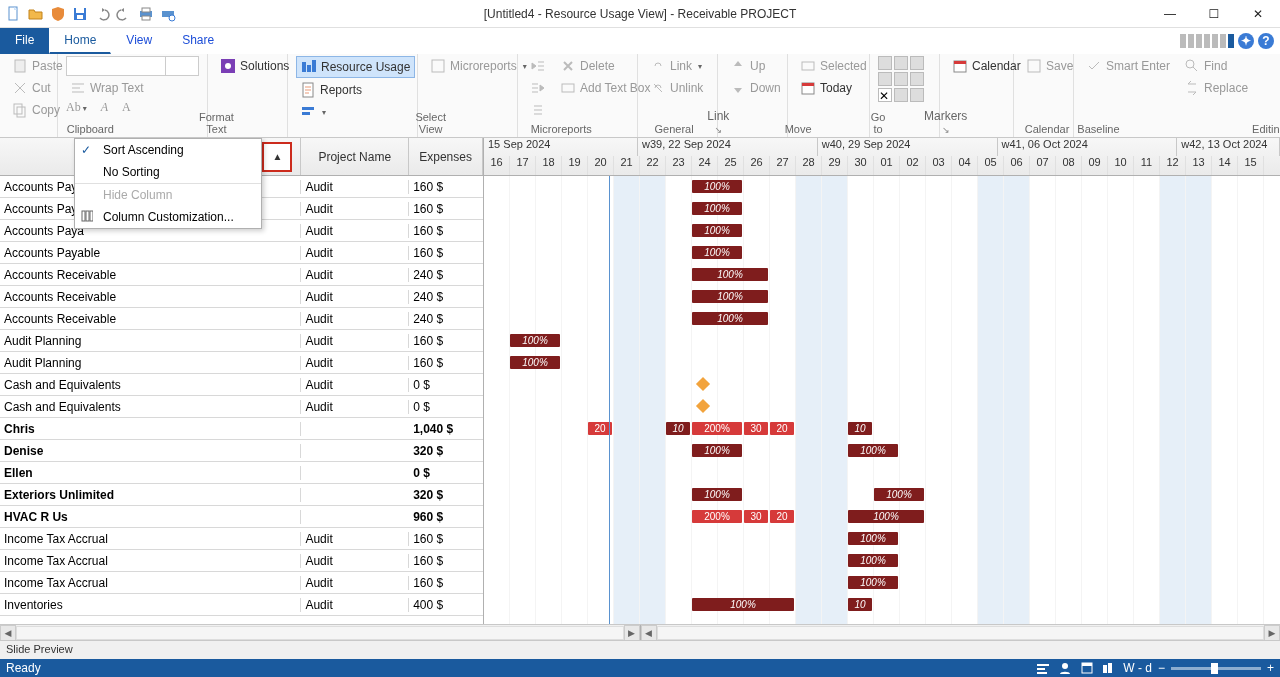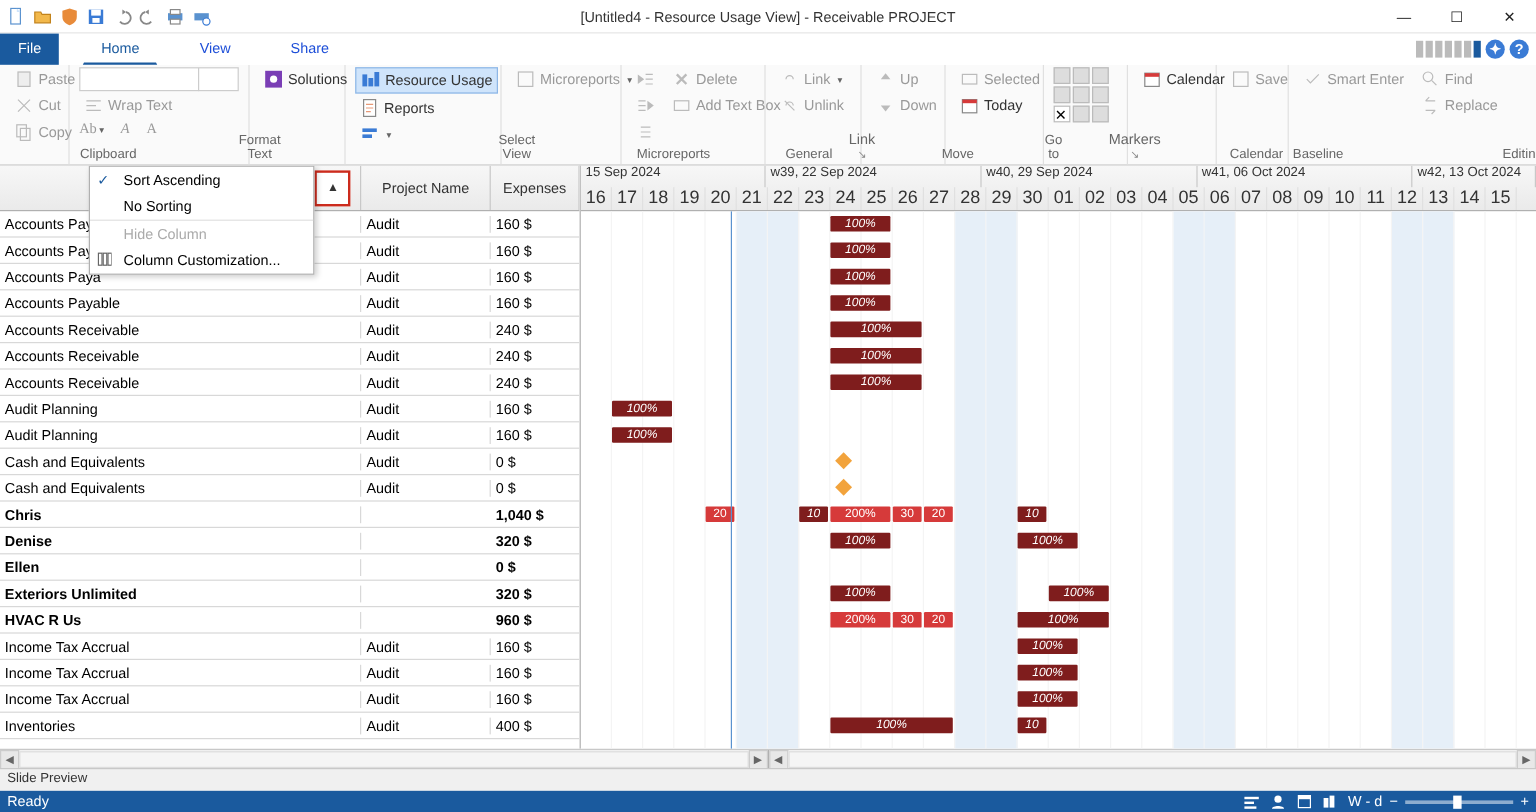--- a/index.html
+++ b/index.html
@@ -7,21 +7,21 @@
 
 
 .titlebar { height: 28px; display: flex; align-items: center; background: #fff; border-bottom: 1px solid #e0e0e0; position: relative; }
 .qat { display: flex; gap: 6px; padding-left: 6px; align-items: center; }
 .qat svg, .qat .glyph { width: 16px; height: 16px; }
 .title-text { position: absolute; left: 50%; transform: translateX(-50%); color: #333; }
 .win-controls { margin-left: auto; display: flex; }
 .win-btn { width: 44px; height: 28px; display: flex; align-items: center; justify-content: center; color: #222; }
 
 
-.tabs { height: 26px; display: flex; align-items: stretch; background: #fff; position: relative; gap: 20px; }
+.tabs { height: 26px; display: flex; align-items: stretch; background: #fff; position: relative; }
 .tab { padding: 4px 14px; color: #1d4ed8; cursor: pointer; border: 1px solid transparent; }
 .tab.file { background: #1a5a9e; color: #fff; }
 .tab.active { color: #1a5a9e; border-bottom: 2px solid #1a5a9e; }
 .tabs-right { margin-left: auto; display: flex; gap: 4px; align-items: center; padding-right: 6px; }
 .gantt-chunks { display: flex; gap: 2px; }
 .chunk { width: 6px; height: 14px; background: #bbb; }
 .chunk.sel { background: #1a5a9e; }
 .round-btn { width: 16px; height: 16px; border-radius: 50%; display: flex; align-items: center; justify-content: center; color: #fff; font-weight: bold; }
 
 
@@ -65,21 +65,21 @@
 .ctx-item.disabled { color: #aaa; }
 .ctx-check { position: absolute; left: 6px; color: #1a5a9e; }
 .ctx-sep { height: 1px; background: #e0e0e0; }
 
 
 .gantt { flex: 1; display: flex; flex-direction: column; overflow: hidden; min-height: 0; }
 .gantt-header { height: 38px; background: linear-gradient(#f7f7f7,#eaeaea); border-bottom: 1px solid #b0b0b0; display: flex; flex-direction: column; }
 .ghr-weeks { height: 18px; display: flex; }
 .wk { border-right: 1px solid #c8c8c8; font-size: 11px; padding-left: 4px; color: #333; white-space: nowrap; overflow: hidden; }
 .ghr-days { height: 20px; display: flex; }
-.day { border-right: 1px solid #e0e0e0; text-align: center; font-size: 15px; color: #333; width: 26px; }
+.day { border-right: 1px solid #e0e0e0; text-align: center; font-size: 11px; color: #333; width: 26px; }
 .gantt-body { flex: 1; position: relative; overflow: hidden; }
 .gantt-bg { position: absolute; inset: 0; display: flex; }
 .bg-col { width: 26px; border-right: 1px solid #f4f4f4; }
 .bg-col.we { background: #e6eff8; }
 .gantt-rows { position: relative; z-index: 2; }
 .grow { height: 22px; border-bottom: 1px solid transparent; position: relative; }
 .bar { position: absolute; height: 13px; top: 4px; border-radius: 1px; display: flex; align-items: center; justify-content: center; color: #fff; font-size: 10px; }
 .bar.b100 { background: #7f1d1d; font-style: italic; }
 .bar.b200 { background: #d63a3a; }
 .bar.small { color: #fff; width: 20px; font-size:10px; }

